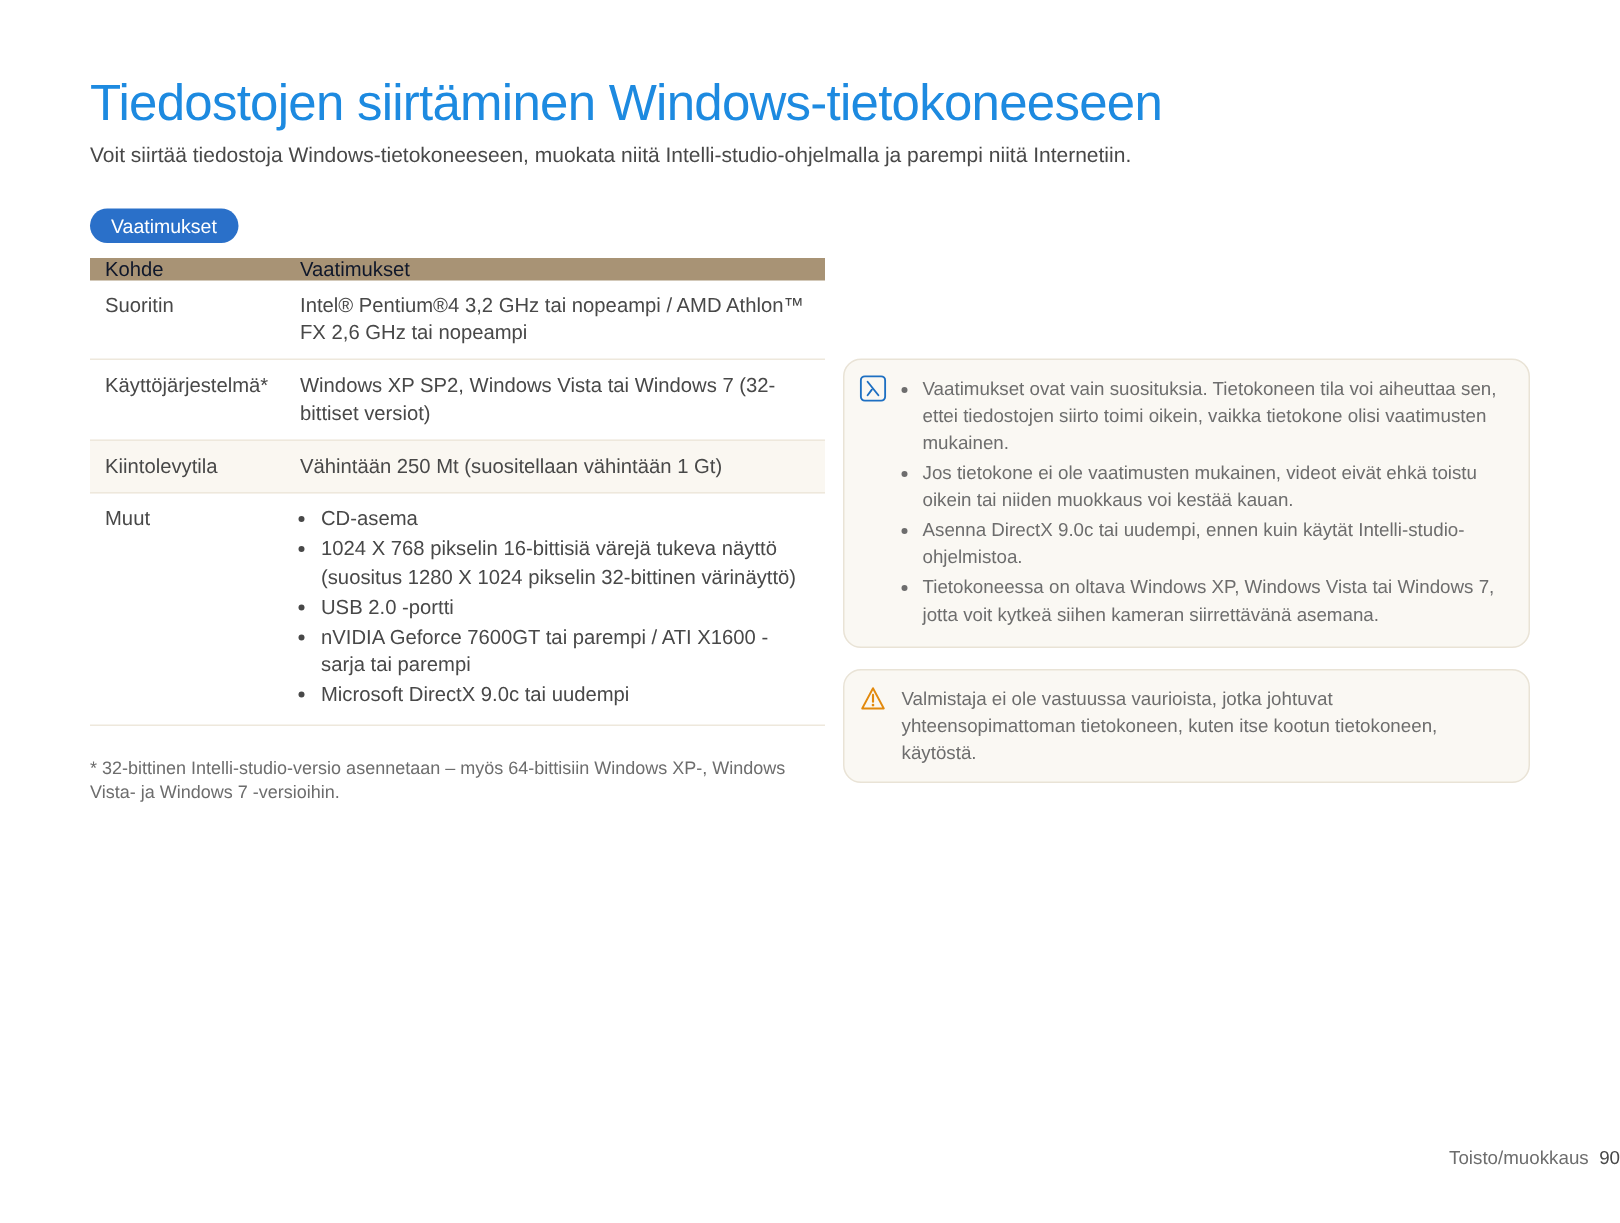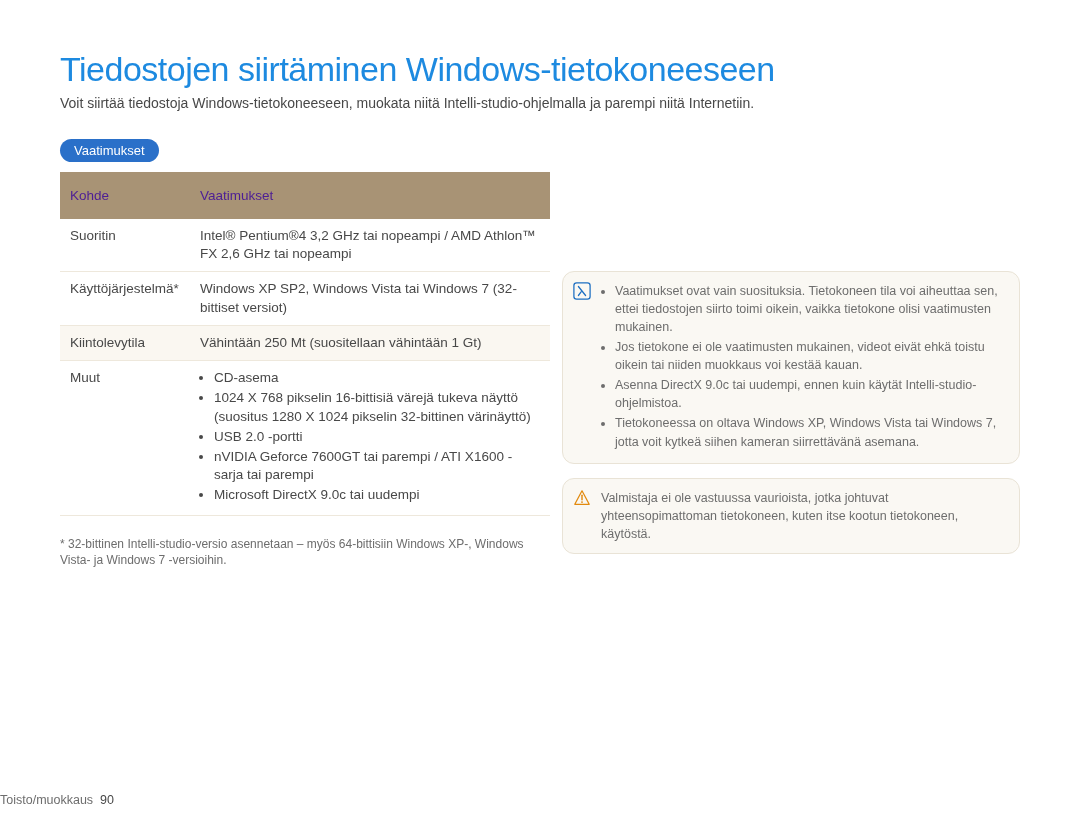--- a/index.html
+++ b/index.html
@@ -60,24 +60,24 @@
     margin-bottom: 10px;
   }
 
   table.req {
     border-collapse: collapse;
     width: 100%;
     font-size: 13.5px;
   }
   table.req th {
     background: var(--table-header-bg);
-    color: #4c1d95;
+    color: #0f172a;
     text-align: left;
     font-weight: 400;
-    padding: 16px 10px;
+    padding: 0 10px;
   }
   table.req th:first-child { width: 130px; }
   table.req td {
     padding: 8px 10px;
     border-bottom: 1px solid #eee8dc;
     vertical-align: top;
     line-height: 1.35;
   }
   table.req tr.alt td { background: var(--table-row-alt); }
 
@@ -107,24 +107,24 @@
     left: 10px;
     top: 10px;
     width: 18px;
     height: 18px;
   }
   .note-box ul { margin: 0; padding-left: 14px; }
   .note-box ul li { margin-bottom: 2px; }
 
   .page-footer {
     position: absolute;
-    bottom: 8px;
+    bottom: 36px;
     left: 0;
     right: 0;
-    text-align: left;
+    text-align: right;
     font-size: 12.5px;
     color: var(--light-text);
   }
   .page-footer .num { color: var(--text); }
 </style>
 </head>
 <body>
 
 <div class="page">
   <h1>Tiedostojen siirtäminen Windows-tietokoneeseen</h1>

